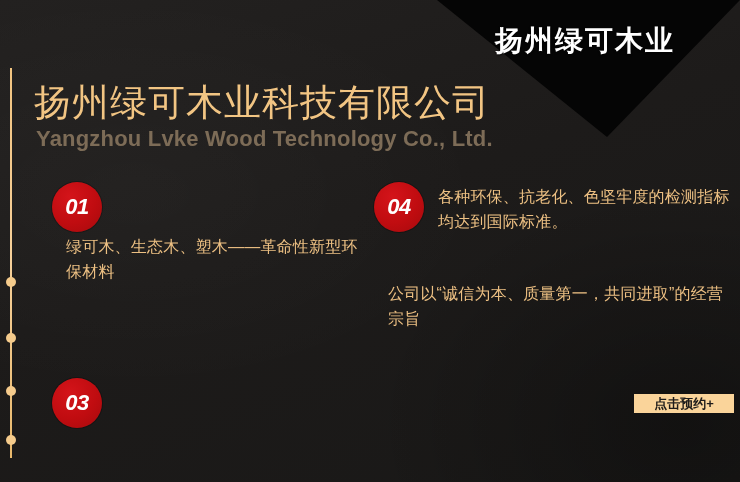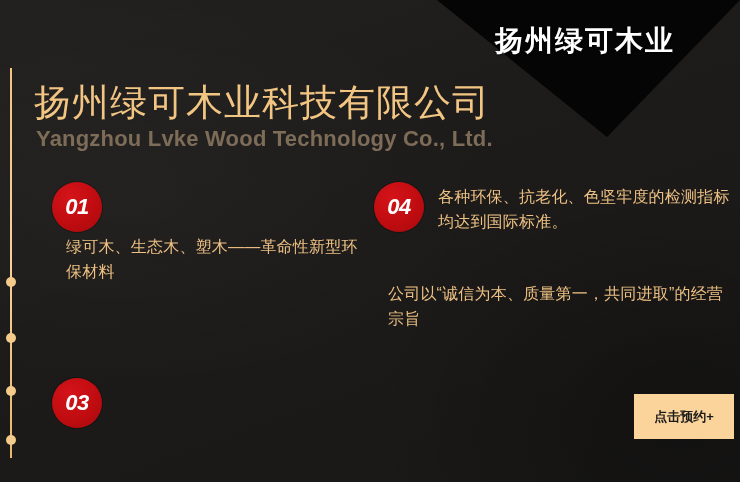--- a/index.html
+++ b/index.html
@@ -147,21 +147,21 @@
     font-size: 16px;
     line-height: 25px;
     letter-spacing: 0.2px;
   }
 
   .cta {
     position: absolute;
     left: 634px;
     top: 394px;
     width: 100px;
-    height: 45px;
+    height: 19px;
     background: #fad49a;
     color: #1d1b1a;
     font-size: 13px;
     font-weight: bold;
     display: flex;
     align-items: center;
     justify-content: center;
     z-index: 7;
     cursor: pointer;
   }

